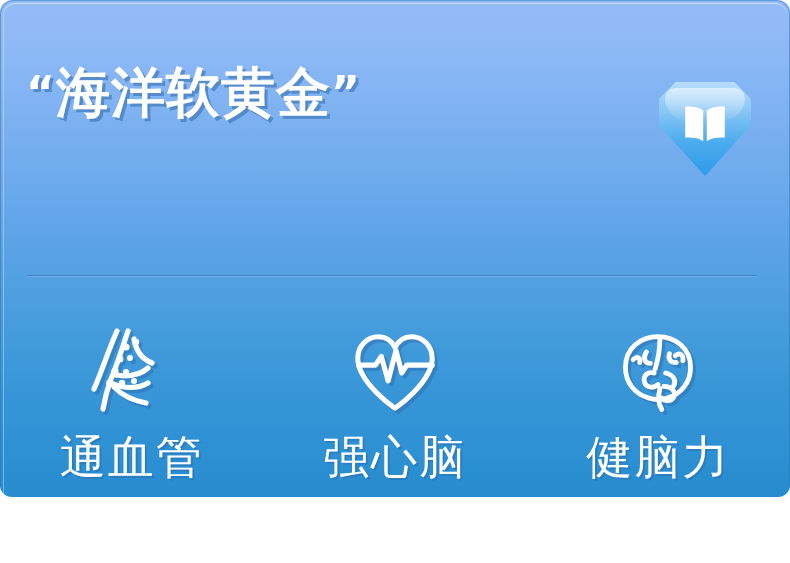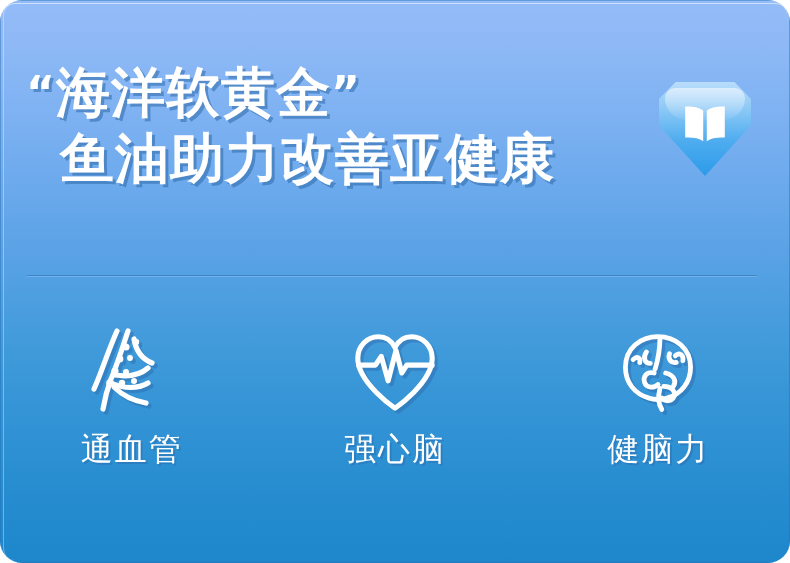--- a/index.html
+++ b/index.html
@@ -7,23 +7,23 @@
     padding: 0;
     background: #ffffff;
   }
   body {
     font-family: "DejaVu Sans", "Liberation Sans", sans-serif;
   }
 
   .banner {
     position: relative;
     width: 790px;
-    height: 563px;
+    height: 497px;
     overflow: hidden;
-    border-radius: 22px;
+    border-radius: 12px;
     background: linear-gradient(to bottom,
         #93bcf8 0px,
         #8fb9f6 40px,
         #7fb2f2 110px,
         #6aa9ec 190px,
         #59a2e5 255px,
         #4e9fe0 295px,
         #409ada 350px,
         #3494d6 410px,
         #2a8fd1 470px,
@@ -155,42 +155,41 @@
     height: 96px;
     display: flex;
     align-items: center;
     justify-content: center;
     filter: drop-shadow(3px 3px 0 rgba(45,105,170,0.45));
   }
   .feature-icon svg {
     display: block;
   }
   .feature-label {
-    margin-top: 8px;
+    margin-top: 16px;
     color: #ffffff;
-    font-size: 32px;
+    font-size: 46px;
     line-height: 40px;
     font-family: Liberation Sans, sans-serif;
     letter-spacing: 2px;
     text-shadow: 2px 2px 0 rgba(45,105,170,0.45);
     white-space: nowrap;
     user-select: none;
   }
 </style>
 </head>
 <body>
 
 <div class="banner">
 
   <div class="edge-dark"></div>
   <div class="inner-panel"></div>
 
   <div class="headline">
     <div class="line1"><span class="qm">“</span><span>海洋软黄金</span><span class="qm">”</span></div>
-    <div class="line2">鱼油助力改善亚健康</div>
   </div>
 
   <div class="book-badge">
     <div class="badge-shape"></div>
     <div class="badge-gloss"></div>
     <div class="badge-icon">
       <svg viewBox="0 0 46 42" width="46" height="42" aria-hidden="true">
         <g fill="#ffffff">
           <path d="M21.2 6.6 C17.5 3.4 12.0 2.4 6.0 2.4 L3.2 2.4 L3.2 33.4 L6.6 33.4 C12.2 33.4 17.6 34.4 21.2 37.2 Z"></path>
           <path d="M24.8 6.6 C28.5 3.4 34.0 2.4 40.0 2.4 L42.8 2.4 L42.8 33.4 L39.4 33.4 C33.8 33.4 28.4 34.4 24.8 37.2 Z"></path>

